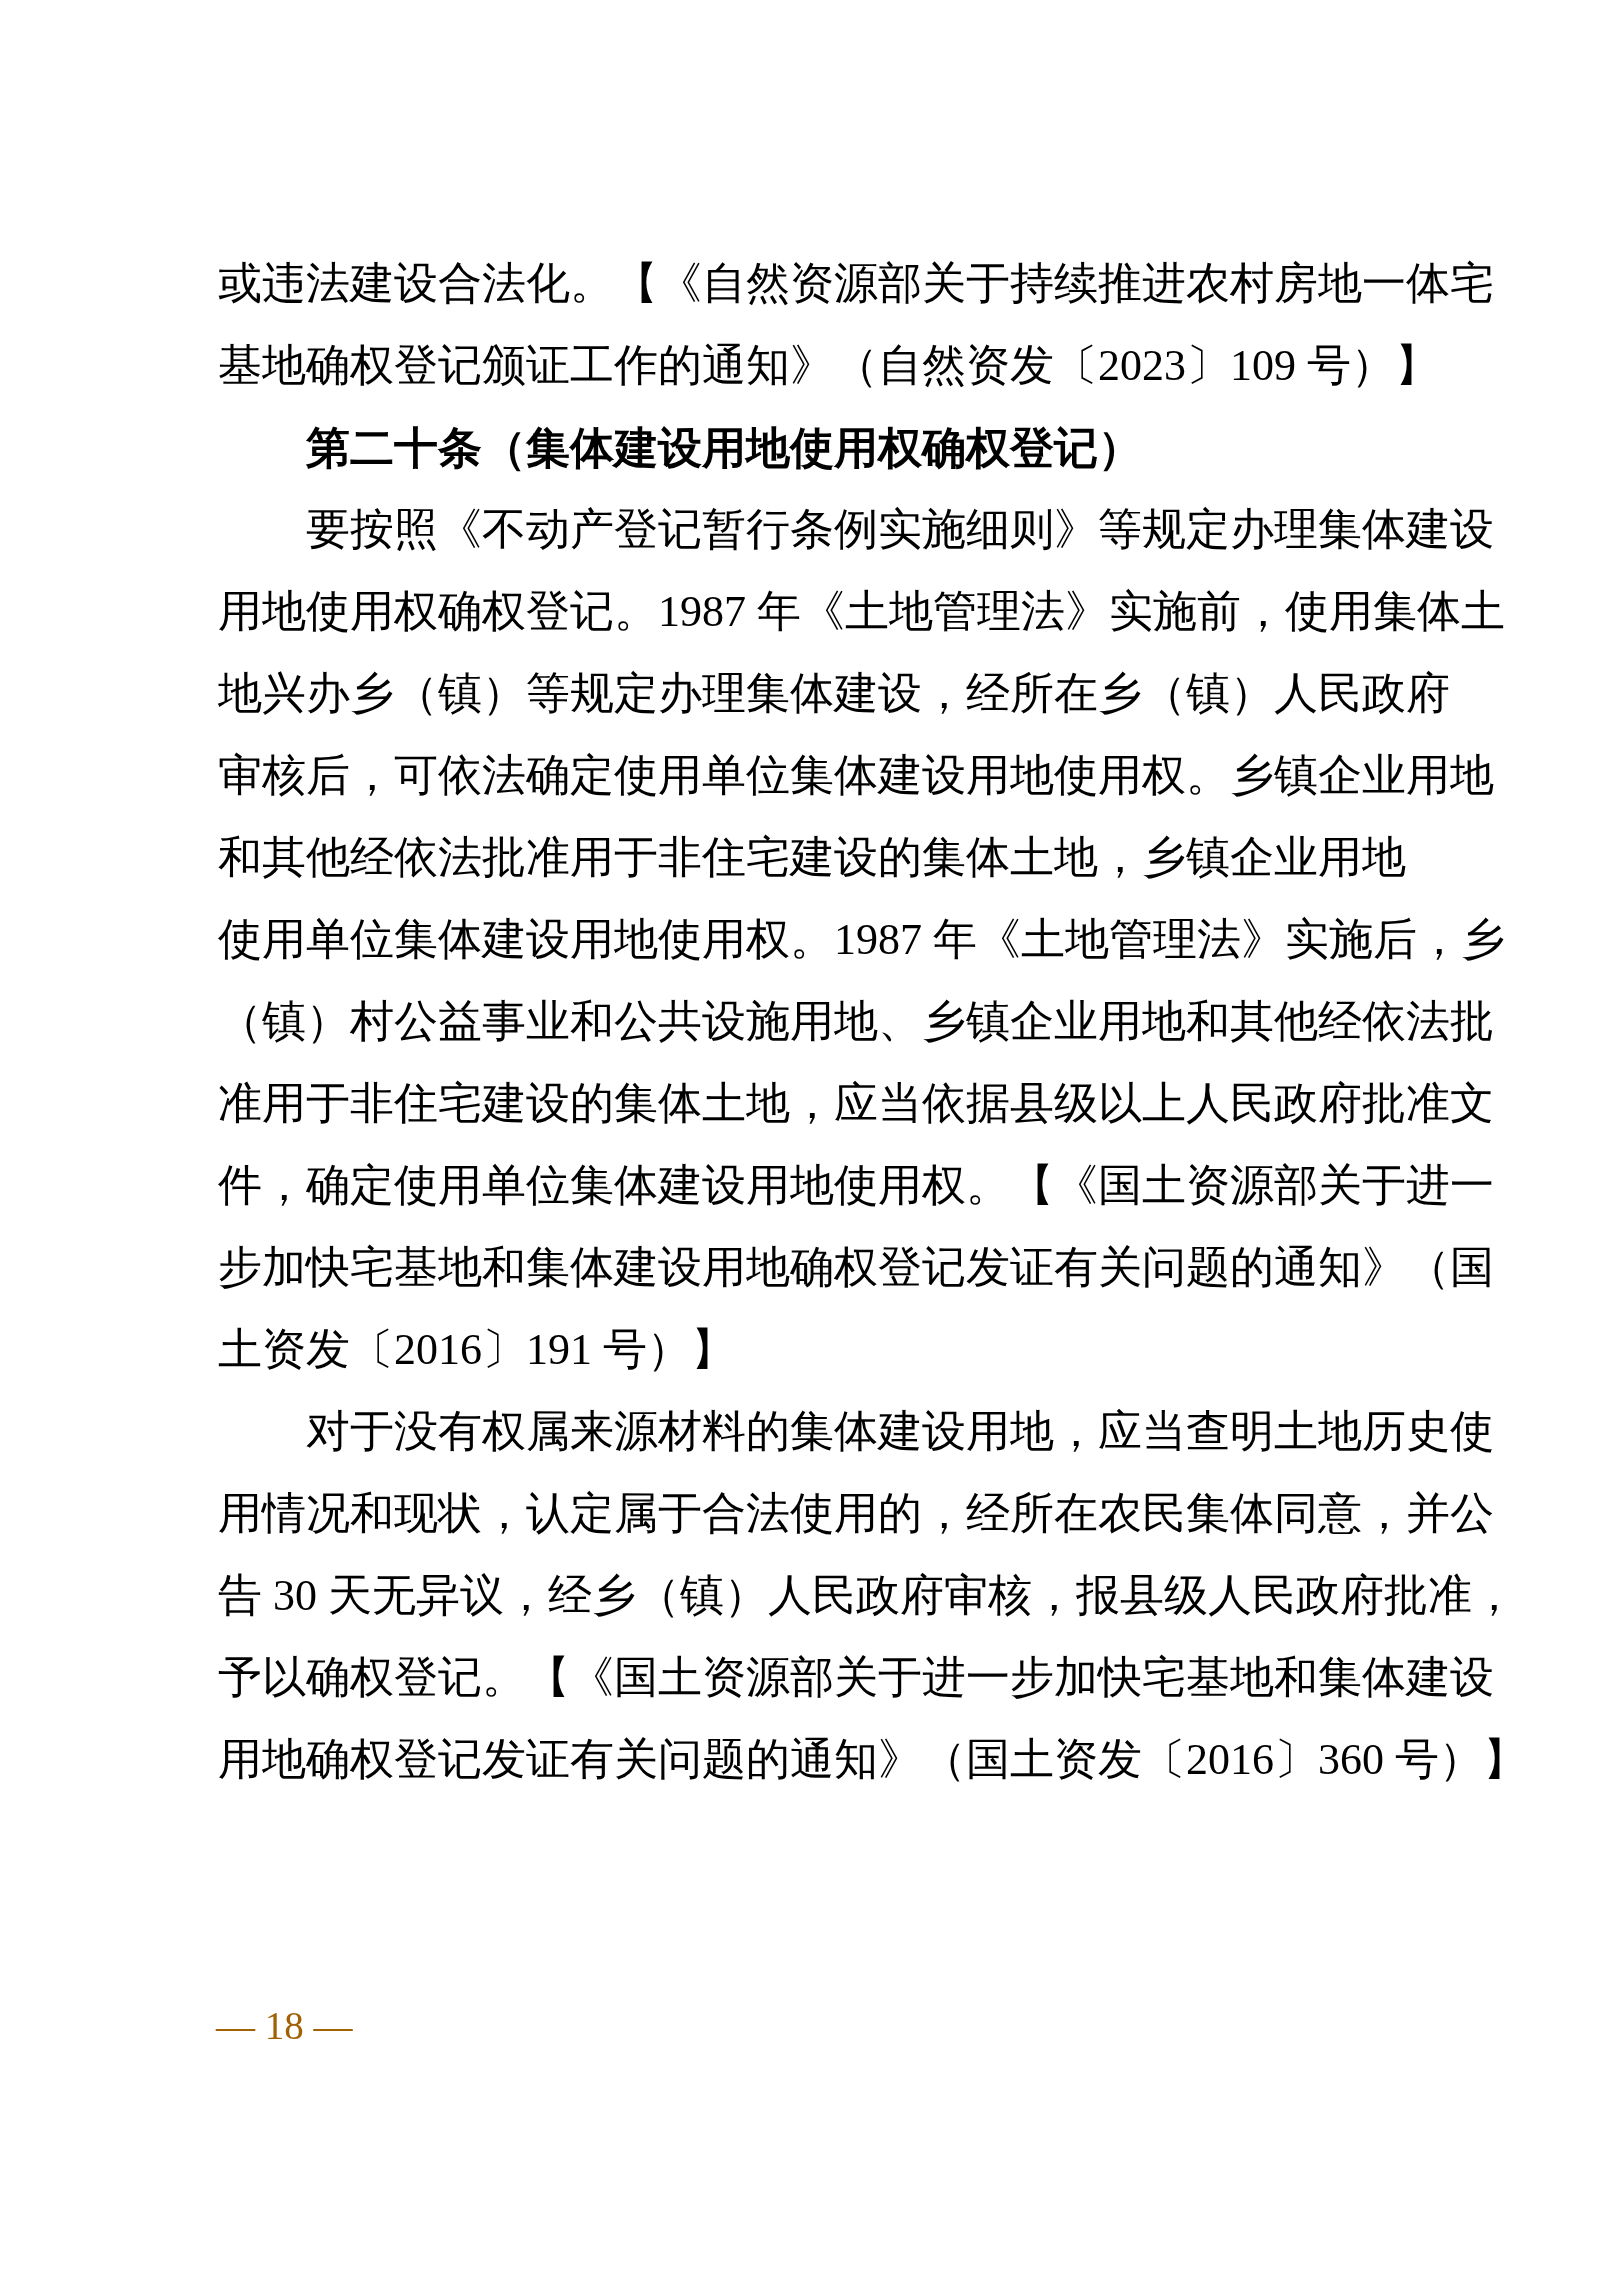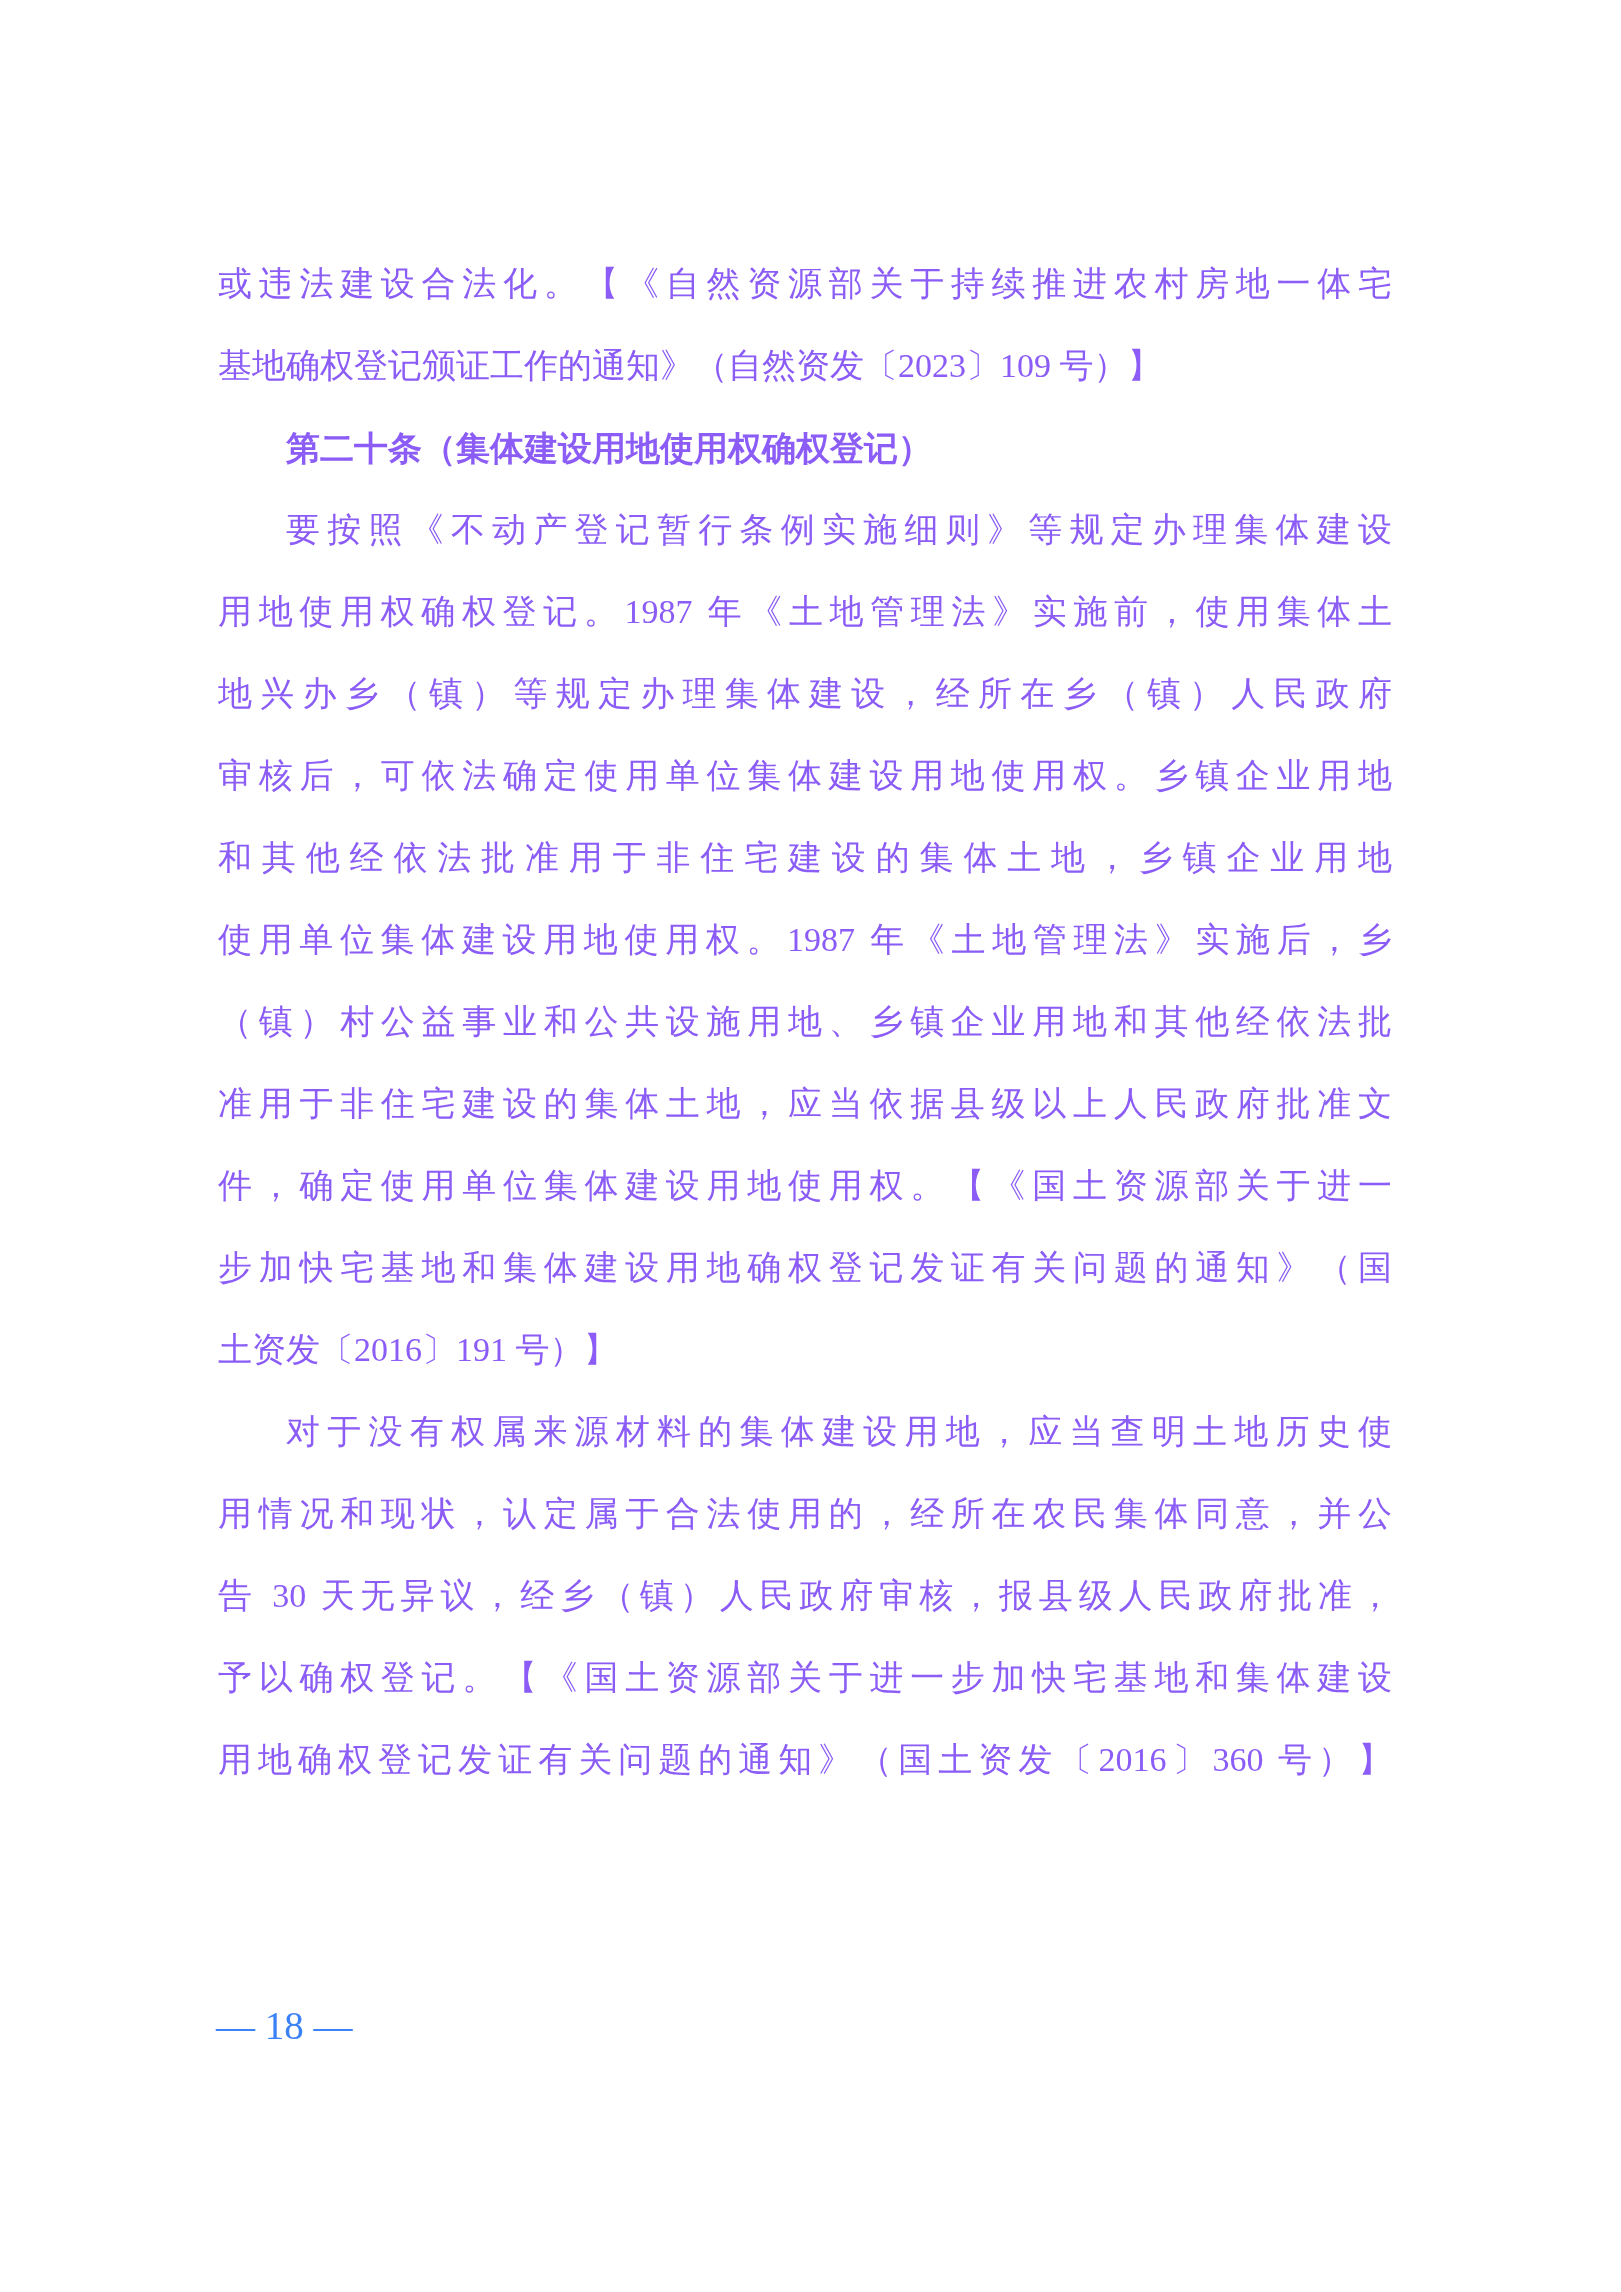--- a/index.html
+++ b/index.html
@@ -18,46 +18,46 @@
   }
   .content {
     position: absolute;
     left: 218px;
     top: 243px;
     width: 1174px;
   }
   .ln {
     height: 82px;
     line-height: 82px;
-    font-size: 34px;
+    font-size: 44px;
     letter-spacing: 0;
     white-space: nowrap;
     text-align: justify;
-    color: #8b5cf6;
+    color: #000000;
   }
   
   .j  { text-align-last: justify; }
   
   .e  { text-align-last: left; }
   
   .ind { text-indent: 2em; }
   
   .head {
     font-family: "Liberation Sans", "DejaVu Sans", sans-serif;
     font-weight: 700;
   }
   .footer {
     position: absolute;
     left: 216px;
     top: 1998px;
     height: 55px;
     line-height: 55px;
     font-size: 39px;
     font-family: "Liberation Serif", "DejaVu Serif", serif;
-    color: #3b82f6;
+    color: #a16207;
     white-space: nowrap;
   }
 </style>
 </head>
 <body>
 
 <div class="page">
   <div class="content">
     <div class="ln j">或违法建设合法化。【《自然资源部关于持续推进农村房地一体宅</div>
     <div class="ln e">基地确权登记颁证工作的通知》（自然资发〔2023〕109 号）】</div>

